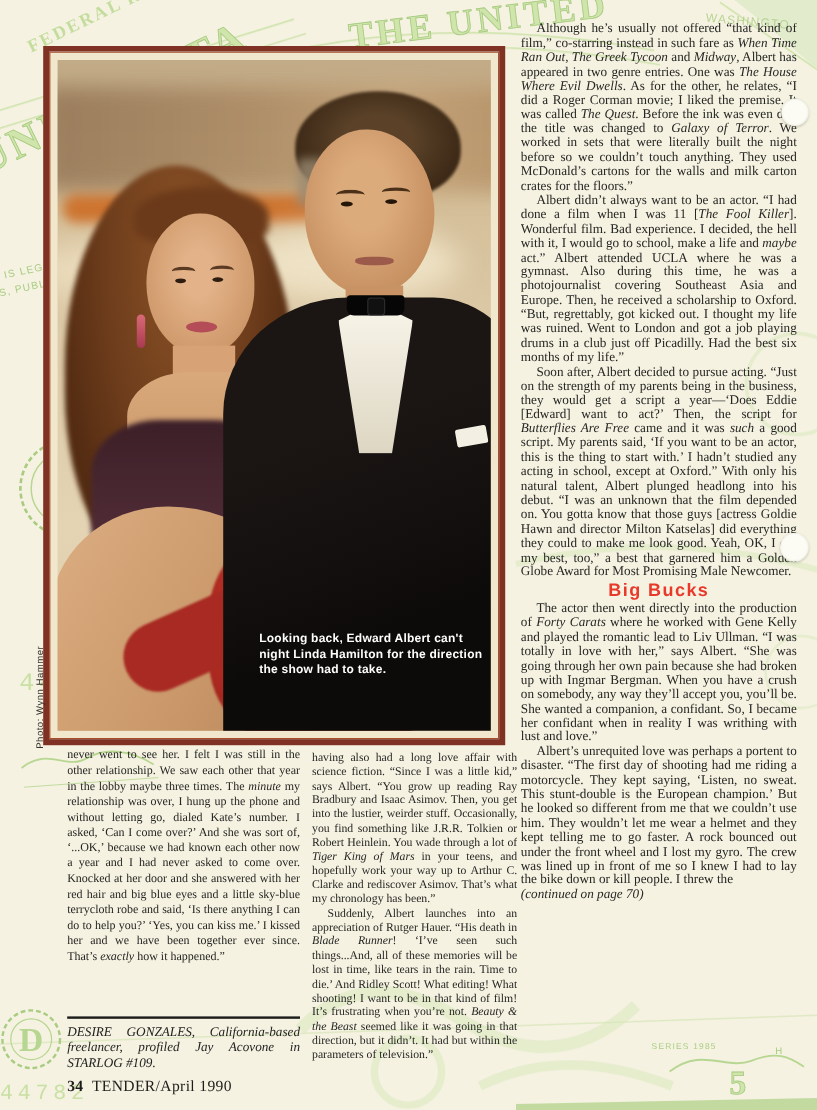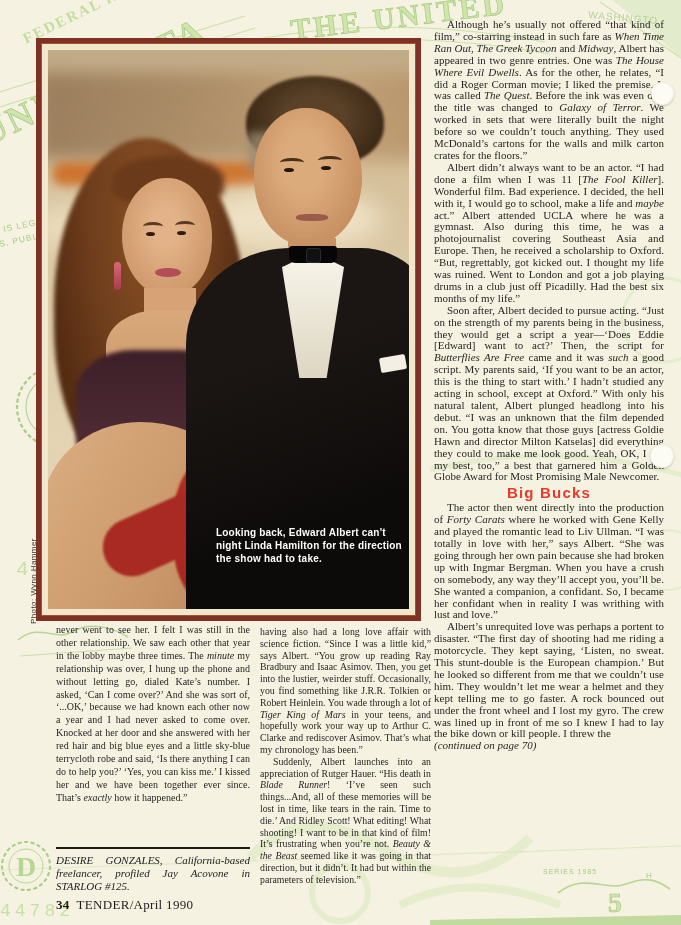--- a/index.html
+++ b/index.html
@@ -207,21 +207,21 @@
 
   <div class="col col-left">
     <p>never went to see her. I felt I was still in the other relationship. We saw each other that year in the lobby maybe three times. The <i>minute</i> my relationship was over, I hung up the phone and without letting go, dialed Kate’s number. I asked, ‘Can I come over?’ And she was sort of, ‘...OK,’ because we had known each other now a year and I had never asked to come over. Knocked at her door and she answered with her red hair and big blue eyes and a little sky-blue terrycloth robe and said, ‘Is there anything I can do to help you?’ ‘Yes, you can kiss me.’ I kissed her and we have been together ever since. That’s <i>exactly</i> how it happened.”</p>
   </div>
 
   <div class="col col-mid">
     <p>having also had a long love affair with science fiction. “Since I was a little kid,” says Albert. “You grow up reading Ray Bradbury and Isaac Asimov. Then, you get into the lustier, weirder stuff. Occasionally, you find something like J.R.R. Tolkien or Robert Heinlein. You wade through a lot of <i>Tiger King of Mars</i> in your teens, and hopefully work your way up to Arthur C. Clarke and rediscover Asimov. That’s what my chronology has been.”</p>
     <p class="indent">Suddenly, Albert launches into an appreciation of Rutger Hauer. “His death in <i>Blade Runner</i>! ‘I’ve seen such things...And, all of these memories will be lost in time, like tears in the rain. Time to die.’ And Ridley Scott! What editing! What shooting! I want to be in that kind of film! It’s frustrating when you’re not. <i>Beauty &amp; the Beast</i> seemed like it was going in that direction, but it didn’t. It had but within the parameters of television.”</p>
   </div>
 
-  <div class="contrib">DESIRE GONZALES, California-based freelancer, profiled Jay Acovone in STARLOG #125.</div>
+  <div class="contrib">DESIRE GONZALES, California-based freelancer, profiled Jay Acovone in STARLOG #109.</div>
 
   <div class="footer">
     <span class="pgnum">34</span><span class="mag">TENDER/</span><span class="issue">April 1990</span>
   </div>
 
   <div class="hole hole1"></div>
   <div class="hole hole2"></div>
 
 </div>
 

